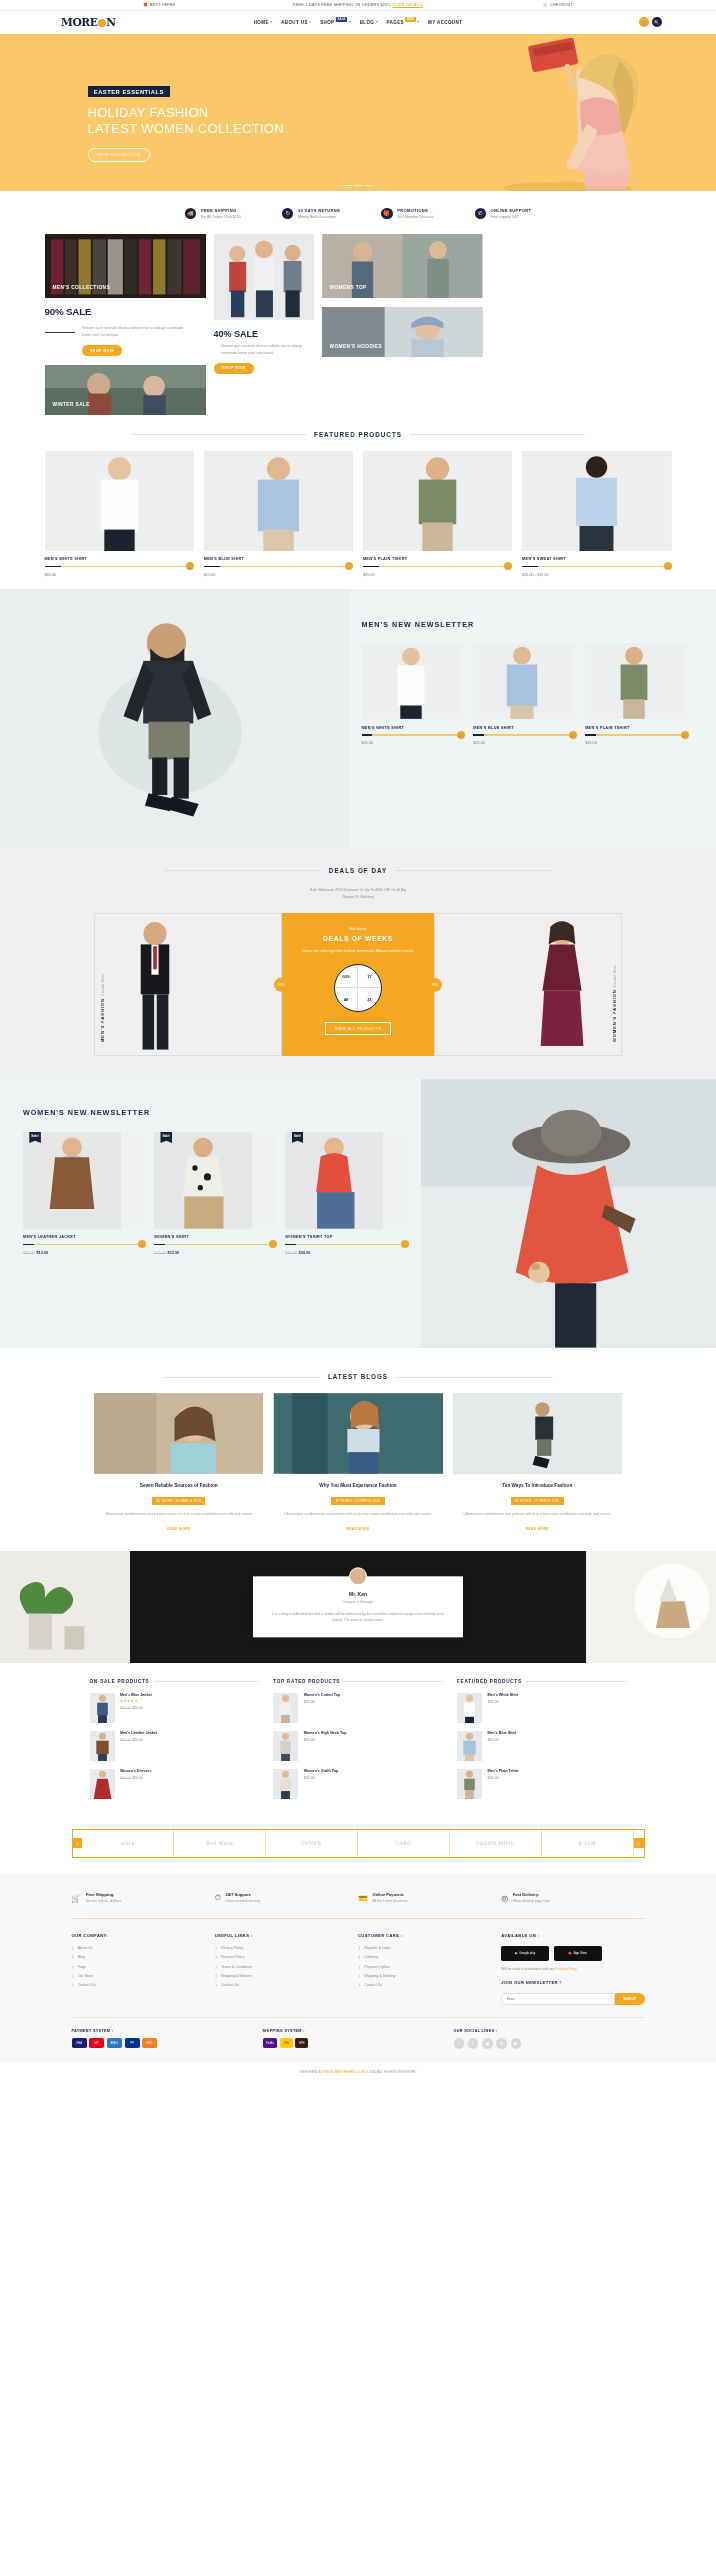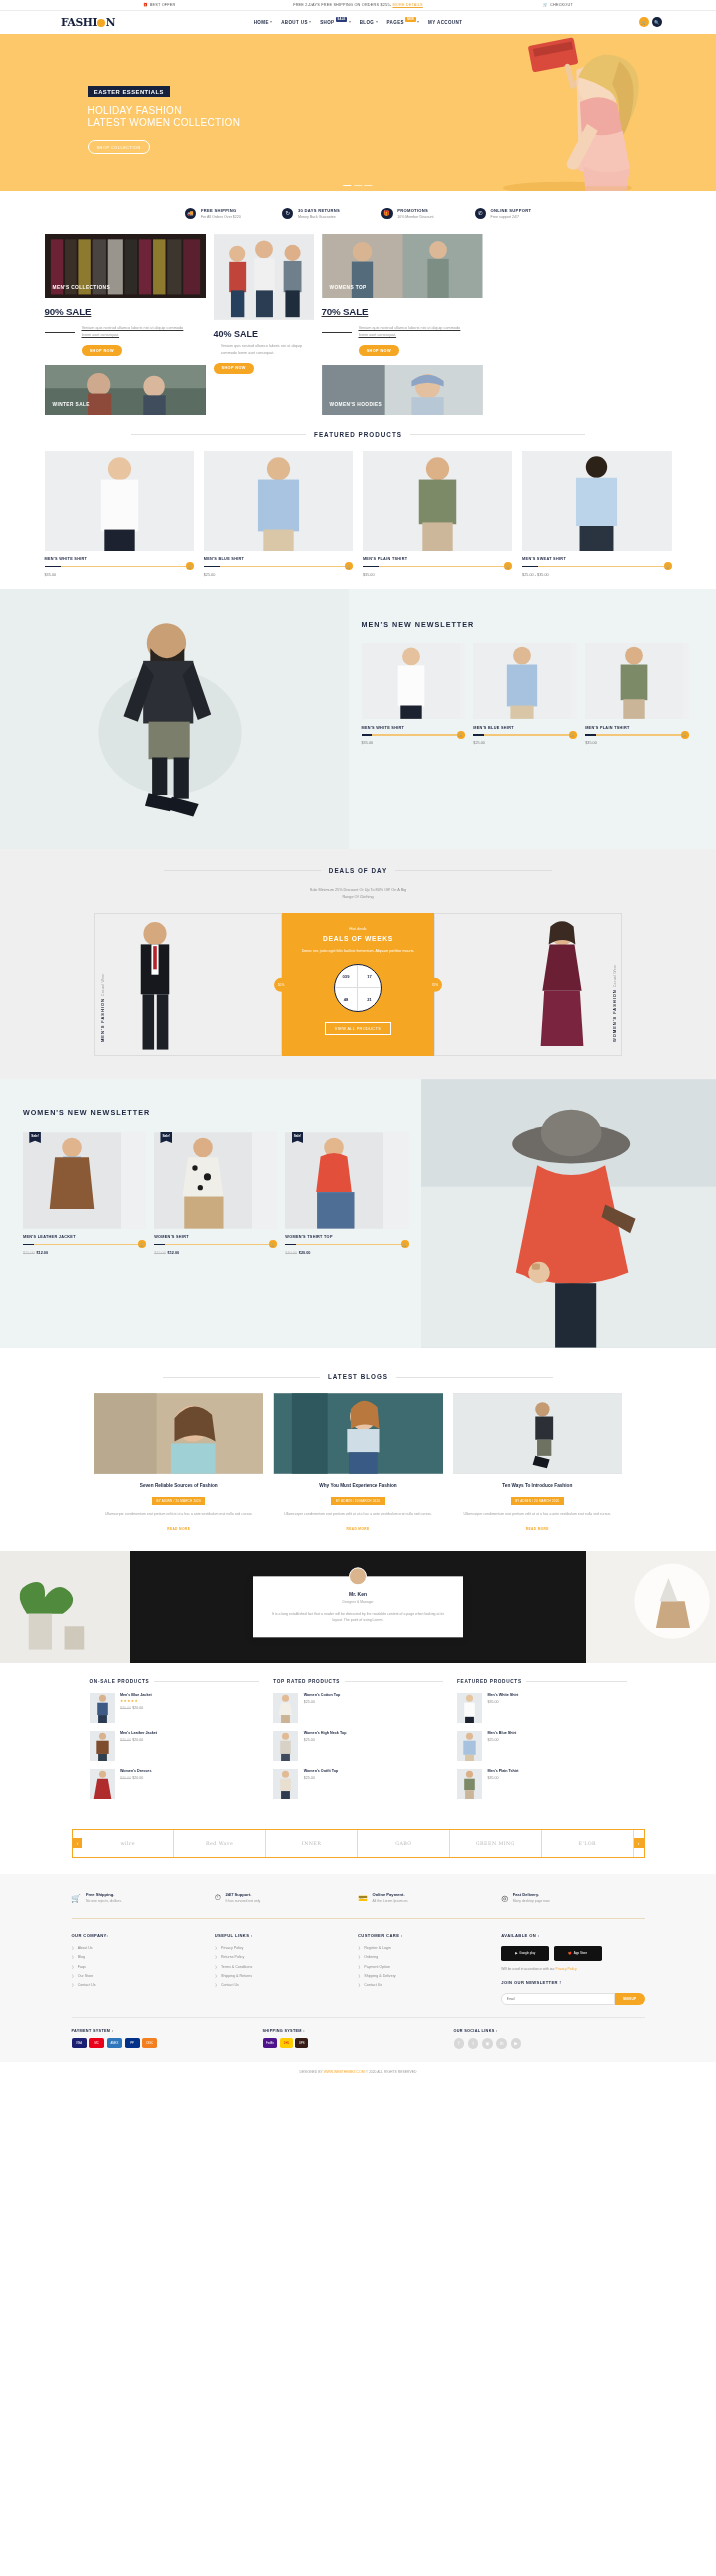--- a/index.html
+++ b/index.html
@@ -56,21 +56,21 @@
   .hero {
     height:157px; background:#fcc869; position:relative; overflow:hidden;
   }
   .hero-inner { width:627px; margin:0 auto; position:relative; height:100%; }
   .hero-copy { position:absolute; left:43px; top:47px; }
   .eyebrow {
     display:inline-block; background:#16213e; color:#fff; font-size:5.8px;
     font-weight:bold; letter-spacing:0.5px; padding:2.7px 6.3px;
   }
   .hero-h1 {
-    margin-top:7.2px; font-size:10px; line-height:1.28; color:#fff;
+    margin-top:7.2px; font-size:13px; line-height:1.28; color:#fff;
     font-weight:normal; letter-spacing:0.3px;
   }
   .hero-btn {
     margin-top:9.8px; display:inline-block; border:0.9px solid #fff; color:#fff;
     font-size:3.9px; letter-spacing:0.5px; padding:3.6px 8px; border-radius:8px;
   }
   .hero-girl { position:absolute; right:18px; bottom:0; width:192px; height:157px; }
   .hero-dots { position:absolute; bottom:4.5px; left:50%; transform:translateX(-50%); display:flex; gap:2.7px;}
   .hero-dots i { width:8px;height:1.3px;background:rgba(255,255,255,.65); display:block;}
   .hero-dots i.on{background:#fff;}
@@ -95,21 +95,21 @@
 
   
   .collections { display:flex; gap:8px; width:627px; margin:0 auto; padding-bottom:5.4px;}
   .col-l,.col-r { width:161px; }
   .col-c { width:100px; }
   .ctile { position:relative; overflow:hidden; }
   .ctile .cap {
     position:absolute; left:8px; bottom:8px; color:#fff; font-size:4.8px;
     font-weight:bold; letter-spacing:0.4px;
   }
-  .cbox { padding:8px 0 0;text-decoration:underline; }
+  .cbox { padding:8px 0 0; }
   .cbox h3 { font-size:9.8px; color:#1c2540; letter-spacing:-0.2px; font-weight:bold;}
   .cbox .rule { width:30px;height:0.9px;background:#333;margin:5.4px 0 5.4px;}
   .cbox p { font-size:3.8px; line-height:1.85; color:#9a9a9a; width:106px;}
   .shopbtn {
     display:inline-block; margin-top:6.3px; background:#f5a623; color:#fff;
     font-size:3.8px; font-weight:bold; letter-spacing:0.4px; padding:3.6px 8px;
     border-radius:7.2px;
   }
   .cbox.flexrow { display:flex; gap:7.2px; align-items:flex-start;}
   .center-sale { text-align:left; padding:9px 0 7.2px;}
@@ -285,21 +285,21 @@
       <a class="tb-link">MORE DETAILS</a>
     </div>
     <div class="tb-right">
       <span>🛒</span>
       <span>CHECKOUT</span>
     </div>
   </div>
 
   <div class="header">
     <div class="logo">
-      <span>FASHI</span>
+      <span>MORE</span>
         <span class="o-dot"></span>
         <span>N</span>
     </div>
     <div class="nav">
       <div class="n-item">
         <span>HOME</span>
         <i class="caret"></i>
       </div>
       <div class="n-item">
         <span>ABOUT US</span>
@@ -462,30 +462,20 @@
         <svg width="161" height="64" viewBox="0 0 180 72">
           <rect width="180" height="72" fill="#9aa6a0"></rect>
           <rect x="0" y="0" width="90" height="72" fill="#b8b0a4"></rect>
           <circle cx="45" cy="20" r="11" fill="#d9b493"></circle>
           <rect x="33" y="31" width="24" height="41" fill="#546b7b"></rect>
           <circle cx="130" cy="18" r="10" fill="#dcb896"></circle>
           <rect x="118" y="28" width="24" height="44" fill="#7d8f84"></rect>
         </svg>
         <div class="cap">WOMENS TOP</div>
       </div>
-      <div class="cbox">
-        <h3>70% SALE</h3>
-        <div class="cbox flexrow">
-          <div class="rule" style="margin-top:7.2px;"></div>
-          <div>
-            <p>Veniam quis nostrud ullamco laboris nisi ut aliquip commodo lorem aset consequat.</p>
-            <a class="shopbtn">SHOP NOW</a>
-          </div>
-        </div>
-      </div>
       <div class="ctile" style="height:50px;margin-top:9px;">
         <svg width="161" height="50" viewBox="0 0 180 56">
           <rect width="180" height="56" fill="#cfd6d8"></rect>
           <rect x="0" y="0" width="70" height="56" fill="#7e8a8f"></rect>
           <circle cx="118" cy="24" r="14" fill="#e3c0a0"></circle>
           <path d="M100 18 q18 -14 36 0 l0 6 q-18 -8 -36 0z" fill="#8da4c4"></path>
           <rect x="100" y="36" width="36" height="20" fill="#b8c7d6"></rect>
         </svg>
         <div class="cap">WOMEN'S HOODIES</div>
       </div>

